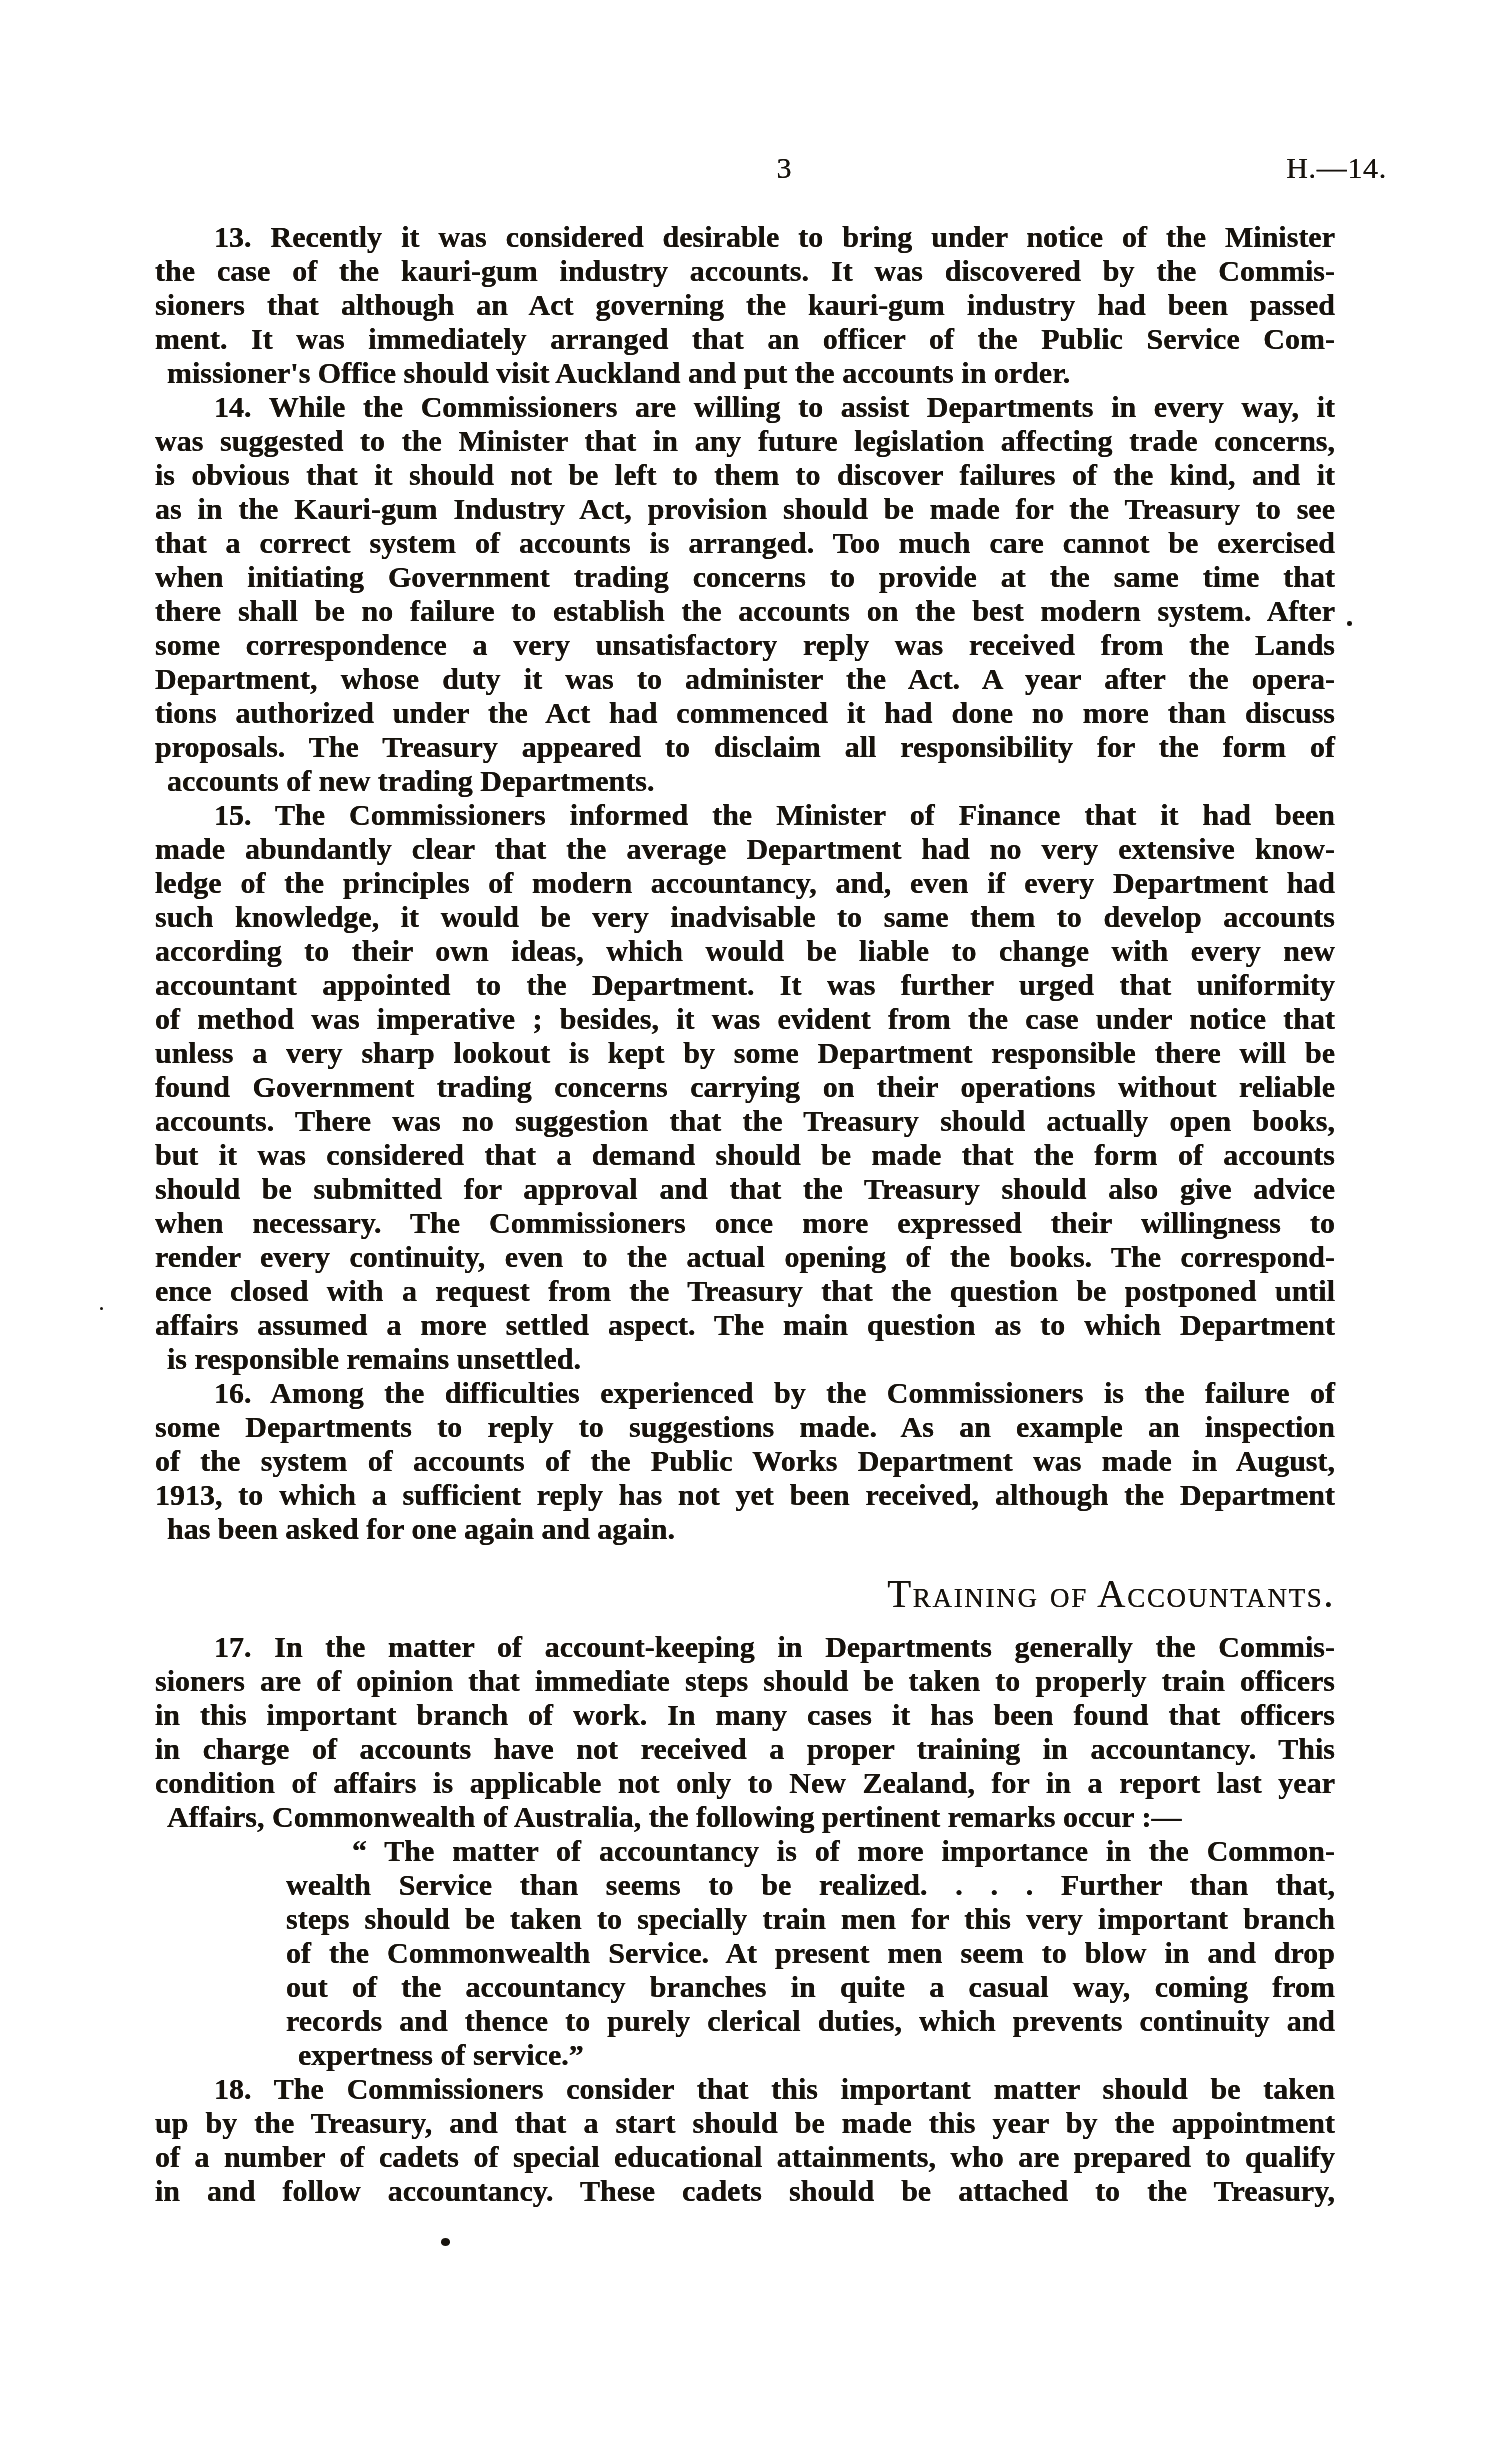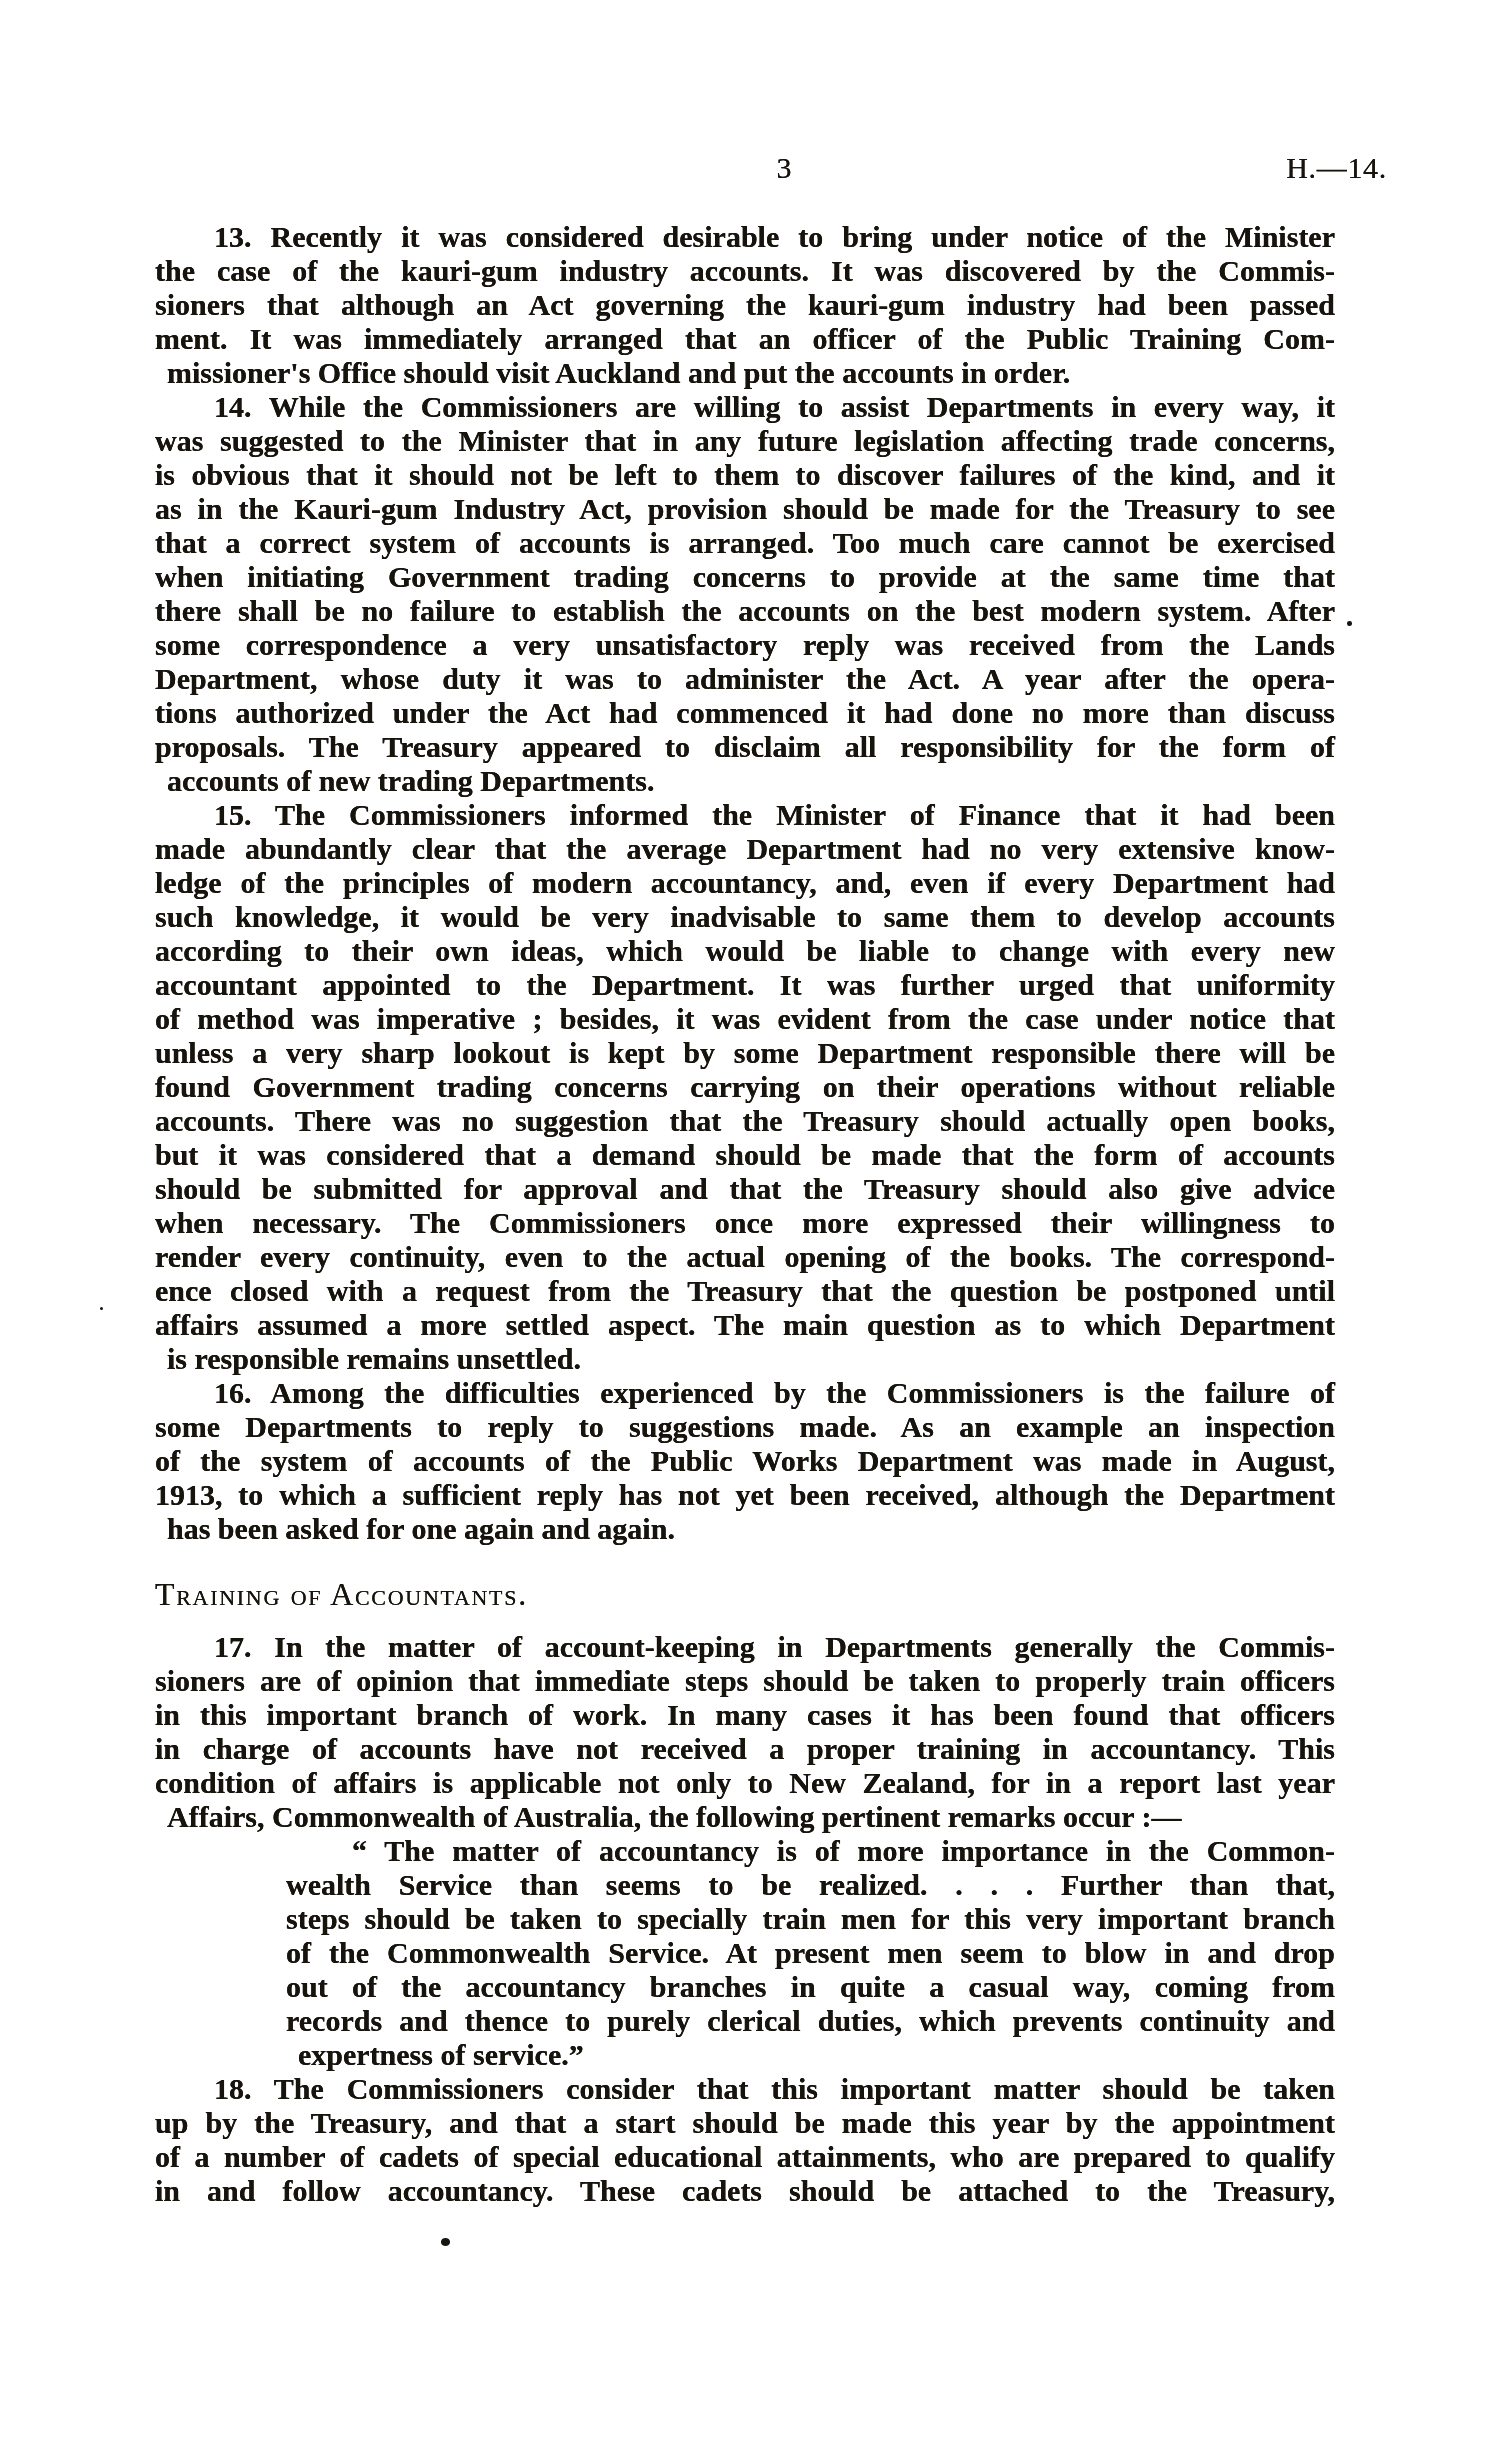--- a/index.html
+++ b/index.html
@@ -49,24 +49,24 @@
   .line {
     text-align: justify;
     text-align-last: justify;
   }
   .line.first { text-indent: 59px; }
   .line.last { text-align-last: left; margin-left: 12px; }
   .quote { margin-left: 131px; }
   .quote .line.first { text-indent: 66px; }
   .heading {
     margin: 31px 0 19px 0;
-    text-align: left;
+    text-align: right;
     font-variant: small-caps;
     letter-spacing: 1.7px;
-    font-size: 32px;
+    font-size: 39px;
     line-height: 34px;
   }
   .speck {
     position: absolute;
     background: var(--ink, #17130d);
     border-radius: 50%;
   }
   .speck.s1 { left: 1347px; top: 621px; width: 4.7px; height: 4.7px; }
   .speck.s2 { left: 441px; top: 2238px; width: 9.4px; height: 8px; }
   .speck.s3 { left: 100px; top: 1307px; width: 3.4px; height: 3.4px; }
@@ -78,21 +78,21 @@
   <div class="content">
     <div class="page-header">
       <span class="page-num">3</span>
       <span class="doc-ref">H.—14.</span>
     </div>
     <div class="doc-body" id="doc-body">
         <div class="para paragraph">
           <div class="line first">13. Recently it was considered desirable to bring under notice of the Minister</div>
           <div class="line">the case of the kauri-gum industry accounts. It was discovered by the Commis-</div>
           <div class="line">sioners that although an Act governing the kauri-gum industry had been passed</div>
-          <div class="line">ment. It was immediately arranged that an officer of the Public Training Com-</div>
+          <div class="line">ment. It was immediately arranged that an officer of the Public Service Com-</div>
           <div class="line last">missioner's Office should visit Auckland and put the accounts in order.</div>
         </div>
         <div class="para paragraph">
           <div class="line first">14. While the Commissioners are willing to assist Departments in every way, it</div>
           <div class="line">was suggested to the Minister that in any future legislation affecting trade concerns,</div>
           <div class="line">is obvious that it should not be left to them to discover failures of the kind, and it</div>
           <div class="line">as in the Kauri-gum Industry Act, provision should be made for the Treasury to see</div>
           <div class="line">that a correct system of accounts is arranged. Too much care cannot be exercised</div>
           <div class="line">when initiating Government trading concerns to provide at the same time that</div>
           <div class="line">there shall be no failure to establish the accounts on the best modern system. After</div>

